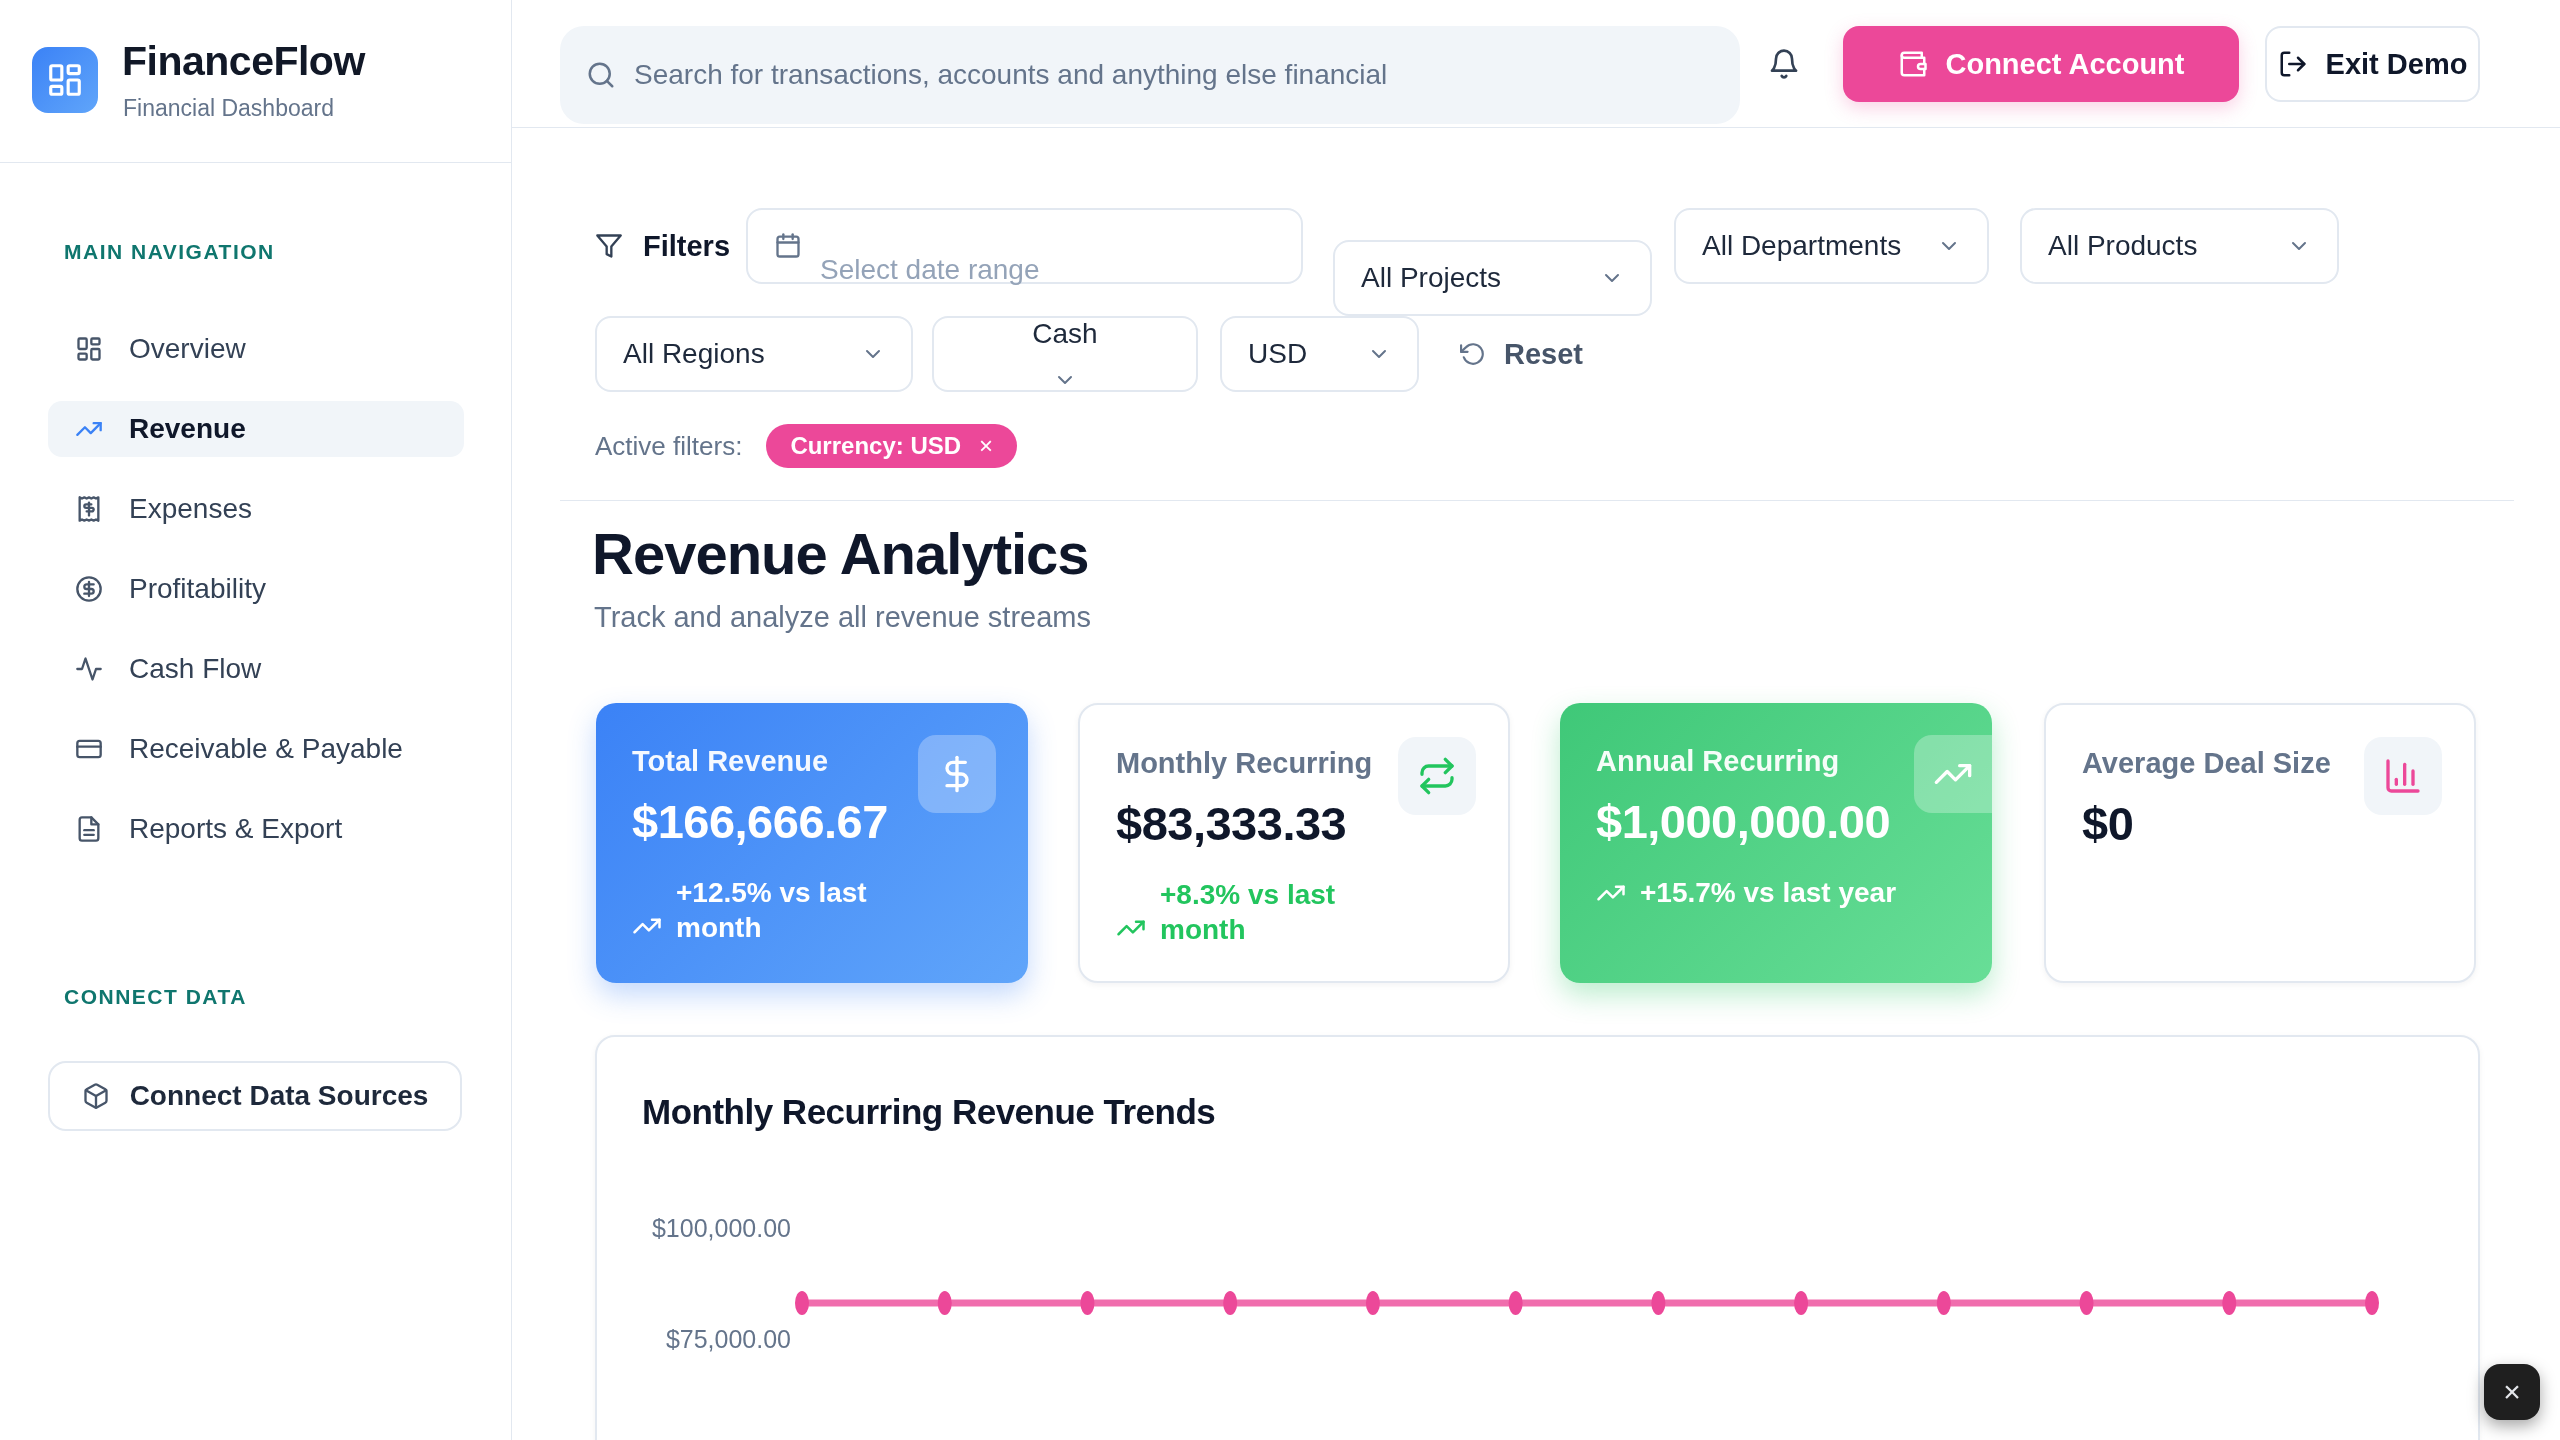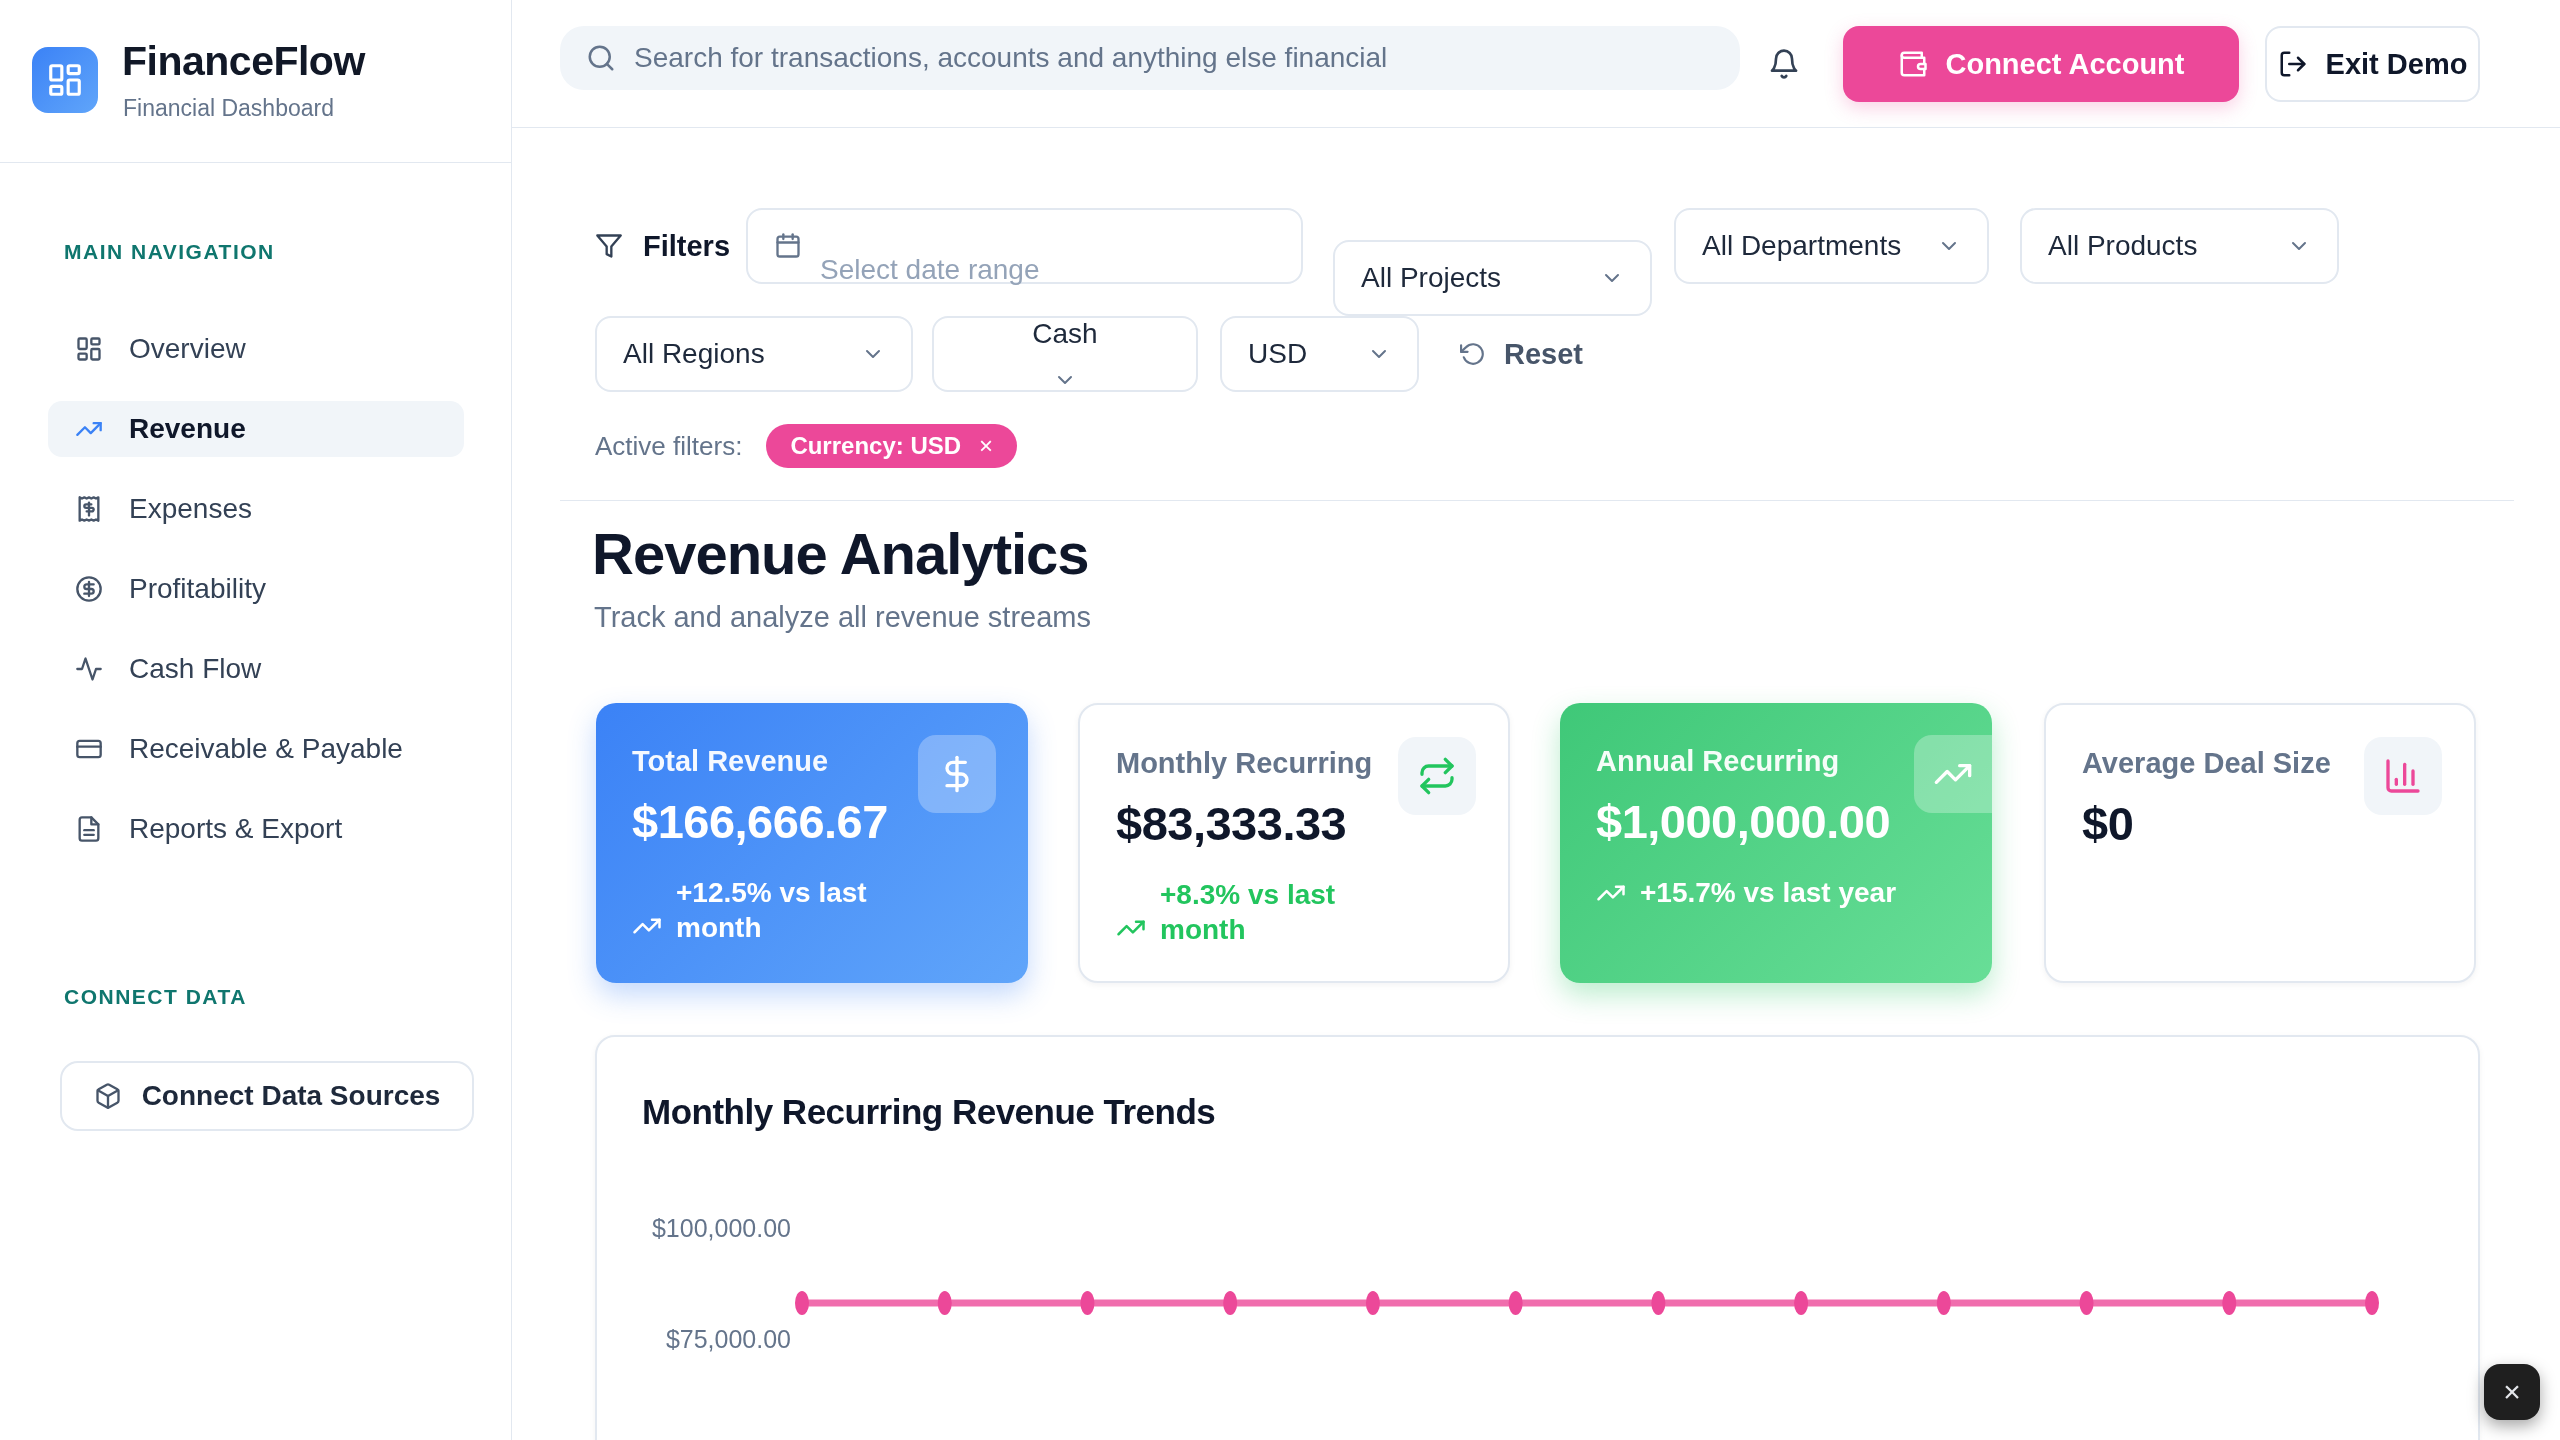--- a/index.html
+++ b/index.html
@@ -21,28 +21,28 @@
   .section-label { position:absolute; left:64px; font-size:21px; font-weight:700; letter-spacing:1.5px; color:#0f766e; }
   .nav { position:absolute; left:48px; top:321px; width:416px; }
   .nav-item { display:flex; align-items:center; gap:26px; height:56px; padding:0 0 0 27px; margin-bottom:24px;
     border-radius:14px; color:#334155; cursor:pointer; }
   .nav-item .nicon { width:28px; height:28px; color:#475569; flex:0 0 auto; }
   .nav-item .nlabel { font-size:28px; font-weight:500; white-space:nowrap; }
   .nav-item.active { background:#F1F5F9; }
   .nav-item.active .nicon { color:#3B82F6; }
   .nav-item.active .nlabel { color:#0F172A; font-weight:600; }
 
-  .connect-btn { position:absolute; left:60px; top:1061px; width:414px; height:70px; background:#fff;
+  .connect-btn { position:absolute; left:48px; top:1061px; width:414px; height:70px; background:#fff;
     border:2px solid #E2E8F0; border-radius:18px; display:flex; align-items:center; justify-content:center; gap:20px;
     font-size:28px; font-weight:600; color:#1E293B; cursor:pointer; }
   .connect-btn .nicon { width:28px; height:28px; color:#475569; }
 
   
   .header { position:absolute; left:512px; top:0; width:2048px; height:128px; background:#fff; border-bottom:1px solid #E2E8F0; }
-  .search { position:absolute; left:48px; top:26px; width:1180px; height:64px; background:#F1F5F9; border-radius:24px;
+  .search { position:absolute; left:48px; top:26px; width:1180px; height:98px; background:#F1F5F9; border-radius:24px;
     display:flex; align-items:center; padding:0 26px; gap:18px; }
   .search .sicon { width:30px; height:30px; color:#64748B; flex:0 0 auto; }
   .search input { flex:1; border:none; outline:none; background:transparent; font-size:28px; color:#334155;
     font-family:inherit; }
   .search input::placeholder { color:#64748B; }
   .bell { position:absolute; left:1246px; top:38px; width:52px; height:52px; display:flex; align-items:center; justify-content:center;
     color:#334155; cursor:pointer; background:none; border:none; }
   .btn { display:flex; align-items:center; justify-content:center; gap:18px; border-radius:16px; cursor:pointer; border:none; font-family:inherit; }
   .btn-connect { position:absolute; left:1331px; top:26px; width:396px; height:76px; background:#EC4899; color:#fff;
     font-size:29px; font-weight:700; box-shadow:0 6px 18px rgba(236,72,153,.25); }

